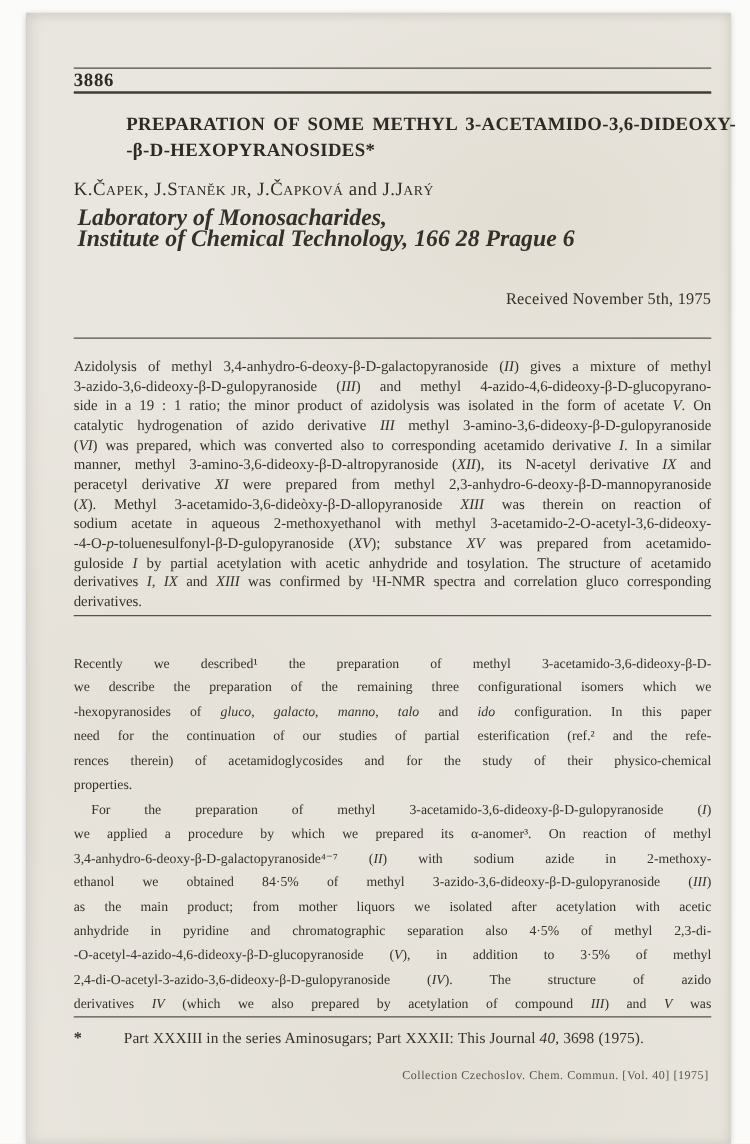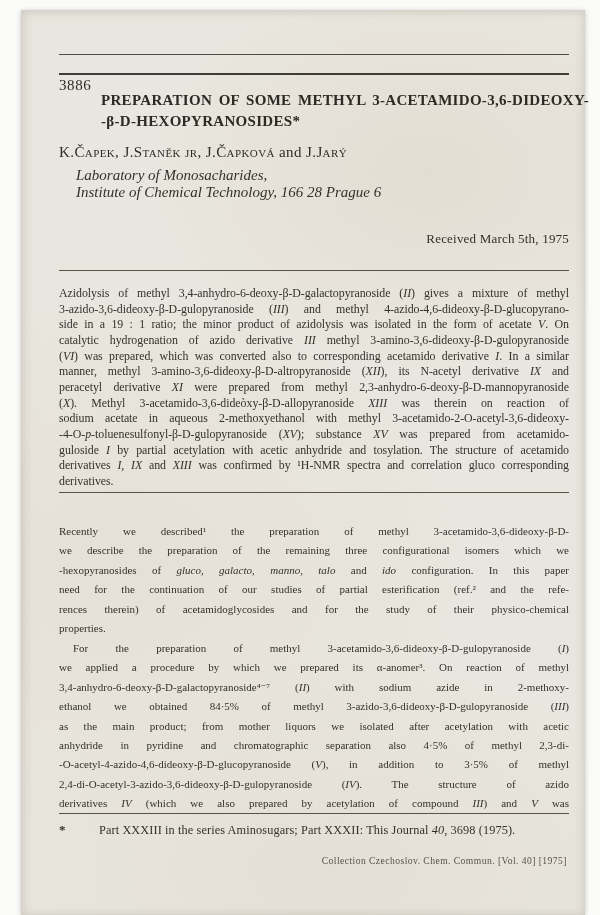--- a/index.html
+++ b/index.html
@@ -20,25 +20,25 @@
       inset 4px 0 10px rgba(110,102,85,0.14),
       inset -3px 2px 8px rgba(110,102,85,0.12);
   }
   .content{position:absolute;left:38px;top:0;width:510px;height:100%;color:#34312b;}
   .rule{position:absolute;left:0;width:510px;background:#4e4b44;}
   .rule-1{top:44px;height:1px;}
   .rule-2{top:63px;height:2px;background:#403d37;}
   .rule-3{top:260px;height:1px;background:#575349;}
   .rule-4{top:482px;height:1px;background:#575349;}
   .rule-5{top:803px;height:1px;background:#575349;}
-  .pageno{position:absolute;top:47px;left:0;font-size:15px;font-weight:normal;letter-spacing:0.6px;color:#2e2b26;margin-top:20px;}
+  .pageno{position:absolute;top:47px;left:0;font-size:15px;font-weight:bold;letter-spacing:0.6px;color:#2e2b26;}
   .title{position:absolute;top:80px;left:0;width:510px;font-size:15px;font-weight:bold;
          line-height:21px;letter-spacing:0.3px;word-spacing:2.5px;color:#2d2a25;margin-left:42px;}
   .authors{position:absolute;top:134px;left:0;width:510px;font-size:15px;letter-spacing:0.4px;color:#302d28;}
-  .affil{position:absolute;top:157px;left:17px;width:480px;font-style:italic;font-size:15px;line-height:16.5px;}
+  .affil{position:absolute;top:157px;left:3px;width:480px;font-style:italic;font-size:19px;line-height:16.5px;font-weight:bold;}
   .received{position:absolute;top:221px;left:0;width:510px;text-align:right;font-size:13px;letter-spacing:0.2px;}
   .abstract{position:absolute;top:276px;left:0;width:510px;font-size:11.9px;line-height:15.65px;letter-spacing:-0.05px;color:#35322c;}
   .para{position:absolute;left:0;width:510px;font-size:11px;line-height:19.4px;color:#34312b;}
   .para1{top:512px;}
   .para2{top:629px;}
   .para2 .tline:first-child{text-indent:14px;}
   .just .tline{text-align:justify;text-align-last:justify;}
   .just .tline:last-child{text-align-last:left;}
   .just-all .tline{text-align:justify;text-align-last:justify;}
   .it{font-style:italic;}
@@ -66,21 +66,21 @@
 
     <div class="authors">
         <div class="tline"><span class="sc">K.Čapek, J.Staněk jr, J.Čapková</span><span> and </span><span class="sc">J.Jarý</span></div>
       </div>
 
     <div class="affil">
       <div>Laboratory of Monosacharides,</div>
       <div>Institute of Chemical Technology, 166 28 Prague 6</div>
     </div>
 
-    <div class="received">Received March 5th, 1975</div>
+    <div class="received">Received November 5th, 1975</div>
 
     <div class="rule rule-3"></div>
     <div class="abstract just">
         <div class="tline"><span>Azidolysis of methyl 3,4-anhydro-6-deoxy-β-D-galactopyranoside (</span><span class="it">II</span><span>) gives a mixture of methyl</span></div>
         <div class="tline"><span>3-azido-3,6-dideoxy-β-D-gulopyranoside (</span><span class="it">III</span><span>) and methyl 4-azido-4,6-dideoxy-β-D-glucopyrano-</span></div>
         <div class="tline"><span>side in a 19 : 1 ratio; the minor product of azidolysis was isolated in the form of acetate </span><span class="it">V</span><span>. On</span></div>
         <div class="tline"><span>catalytic hydrogenation of azido derivative </span><span class="it">III</span><span> methyl 3-amino-3,6-dideoxy-β-D-gulopyranoside</span></div>
         <div class="tline"><span>(</span><span class="it">VI</span><span>) was prepared, which was converted also to corresponding acetamido derivative </span><span class="it">I</span><span>. In a similar</span></div>
         <div class="tline"><span>manner, methyl 3-amino-3,6-dideoxy-β-D-altropyranoside (</span><span class="it">XII</span><span>), its N-acetyl derivative </span><span class="it">IX</span><span> and</span></div>
         <div class="tline"><span>peracetyl derivative </span><span class="it">XI</span><span> were prepared from methyl 2,3-anhydro-6-deoxy-β-D-mannopyranoside</span></div>

